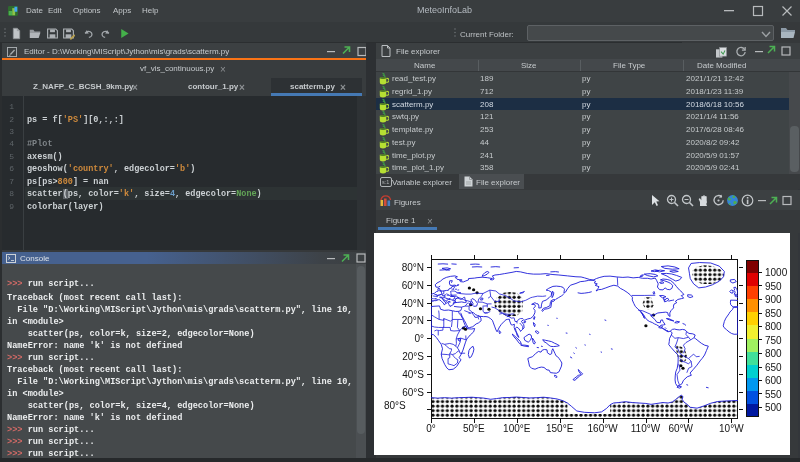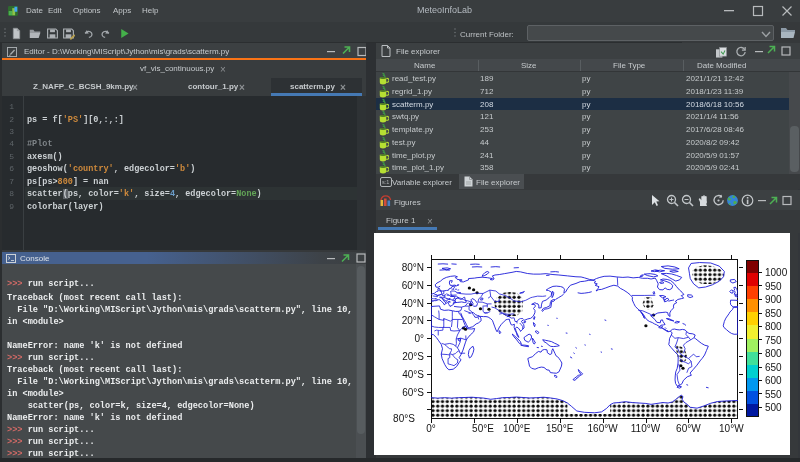--- a/index.html
+++ b/index.html
@@ -201,20 +201,21 @@
     </svg>
   <svg class="ic" style="left:355px;top:0" width="12" height="12" viewBox="0 0 12 12">
       <rect x="2" y="2" width="8" height="8" fill="none" stroke="#b7babc" stroke-width="1.2"></rect>
     </svg>
 </div>
 <div class="abs" id="console">
   <div class="konsole" style="top:-9px"><span class="rd">&gt;&gt;&gt;</span> run script...</div>
   <div class="konsole" style="top:5px">Traceback (most recent call last):</div>
   <div class="konsole" style="top:17px">  File "D:\Working\MIScript\Jython\mis\grads\scatterm.py", line 10,</div>
   <div class="konsole" style="top:29px">in &lt;module&gt;</div>
+  <div class="konsole" style="top:41px">    scatter(ps, color=k, size=2, edgecolor=None)</div>
   <div class="konsole" style="top:53px">NameError: name 'k' is not defined</div>
   <div class="konsole" style="top:65px"><span class="rd">&gt;&gt;&gt;</span> run script...</div>
   <div class="konsole" style="top:77px">Traceback (most recent call last):</div>
   <div class="konsole" style="top:89px">  File "D:\Working\MIScript\Jython\mis\grads\scatterm.py", line 10,</div>
   <div class="konsole" style="top:101px">in &lt;module&gt;</div>
   <div class="konsole" style="top:113px">    scatter(ps, color=k, size=4, edgecolor=None)</div>
   <div class="konsole" style="top:125px">NameError: name 'k' is not defined</div>
   <div class="konsole" style="top:137px"><span class="rd">&gt;&gt;&gt;</span> run script...</div>
   <div class="konsole" style="top:149px"><span class="rd">&gt;&gt;&gt;</span> run script...</div>
   <div class="konsole" style="top:161px"><span class="rd">&gt;&gt;&gt;</span> run script...</div>
@@ -674,42 +675,42 @@
 <div class="abs" style="left:365px;top:105px;width:4px;height:1px;background:#111"></div>
 <div class="xl" style="left:10px;top:118.0px;width:40px;text-align:right">20°S</div>
 <div class="abs" style="left:53px;top:123px;width:4px;height:1px;background:#111"></div>
 <div class="abs" style="left:365px;top:123px;width:4px;height:1px;background:#111"></div>
 <div class="xl" style="left:10px;top:135.8px;width:40px;text-align:right">40°S</div>
 <div class="abs" style="left:53px;top:141px;width:4px;height:1px;background:#111"></div>
 <div class="abs" style="left:365px;top:141px;width:4px;height:1px;background:#111"></div>
 <div class="xl" style="left:10px;top:153.6px;width:40px;text-align:right">60°S</div>
 <div class="abs" style="left:53px;top:159px;width:4px;height:1px;background:#111"></div>
 <div class="abs" style="left:365px;top:159px;width:4px;height:1px;background:#111"></div>
-<div class="xl" style="left:10px;top:180px;width:40px;text-align:center">80°S</div>
+<div class="xl" style="left:10px;top:167px;width:40px;text-align:left">80°S</div>
 <div class="abs" style="left:53px;top:176px;width:4px;height:1px;background:#111"></div>
 <div class="abs" style="left:365px;top:176px;width:4px;height:1px;background:#111"></div>
 <div class="xl" style="left:37.0px;top:190px;width:40px;text-align:center">0°</div>
 <div class="abs" style="left:57px;top:186px;width:1px;height:4px;background:#111"></div>
 <div class="abs" style="left:57px;top:22px;width:1px;height:4px;background:#111"></div>
-<div class="xl" style="left:79.9px;top:190px;width:40px;text-align:right">50°E</div>
+<div class="xl" style="left:79.9px;top:190px;width:40px;text-align:center">50°E</div>
 <div class="abs" style="left:100px;top:186px;width:1px;height:4px;background:#111"></div>
 <div class="abs" style="left:100px;top:22px;width:1px;height:4px;background:#111"></div>
 <div class="xl" style="left:122.8px;top:190px;width:40px;text-align:center">100°E</div>
 <div class="abs" style="left:143px;top:186px;width:1px;height:4px;background:#111"></div>
 <div class="abs" style="left:143px;top:22px;width:1px;height:4px;background:#111"></div>
 <div class="xl" style="left:165.7px;top:190px;width:40px;text-align:center">150°E</div>
 <div class="abs" style="left:186px;top:186px;width:1px;height:4px;background:#111"></div>
 <div class="abs" style="left:186px;top:22px;width:1px;height:4px;background:#111"></div>
 <div class="xl" style="left:208.6px;top:190px;width:40px;text-align:center">160°W</div>
 <div class="abs" style="left:229px;top:186px;width:1px;height:4px;background:#111"></div>
 <div class="abs" style="left:229px;top:22px;width:1px;height:4px;background:#111"></div>
 <div class="xl" style="left:251.5px;top:190px;width:40px;text-align:center">110°W</div>
 <div class="abs" style="left:272px;top:186px;width:1px;height:4px;background:#111"></div>
 <div class="abs" style="left:272px;top:22px;width:1px;height:4px;background:#111"></div>
-<div class="xl" style="left:294.4px;top:190px;width:40px;text-align:center">60°W</div>
+<div class="xl" style="left:294.4px;top:190px;width:40px;">60°W</div>
 <div class="abs" style="left:314px;top:186px;width:1px;height:4px;background:#111"></div>
 <div class="abs" style="left:314px;top:22px;width:1px;height:4px;background:#111"></div>
 <div class="xl" style="left:337.3px;top:190px;width:40px;text-align:center">10°W</div>
 <div class="abs" style="left:357px;top:186px;width:1px;height:4px;background:#111"></div>
 <div class="abs" style="left:357px;top:22px;width:1px;height:4px;background:#111"></div>
 <div class="abs" style="left:372px;top:27.00px;width:13px;height:13.58px;background:#800000"></div>
 <div class="abs" style="left:372px;top:40.08px;width:13px;height:13.58px;background:#e00000"></div>
 <div class="abs" style="left:372px;top:53.17px;width:13px;height:13.58px;background:#ff4000"></div>
 <div class="abs" style="left:372px;top:66.25px;width:13px;height:13.58px;background:#ff9000"></div>
 <div class="abs" style="left:372px;top:79.33px;width:13px;height:13.58px;background:#ffd000"></div>

